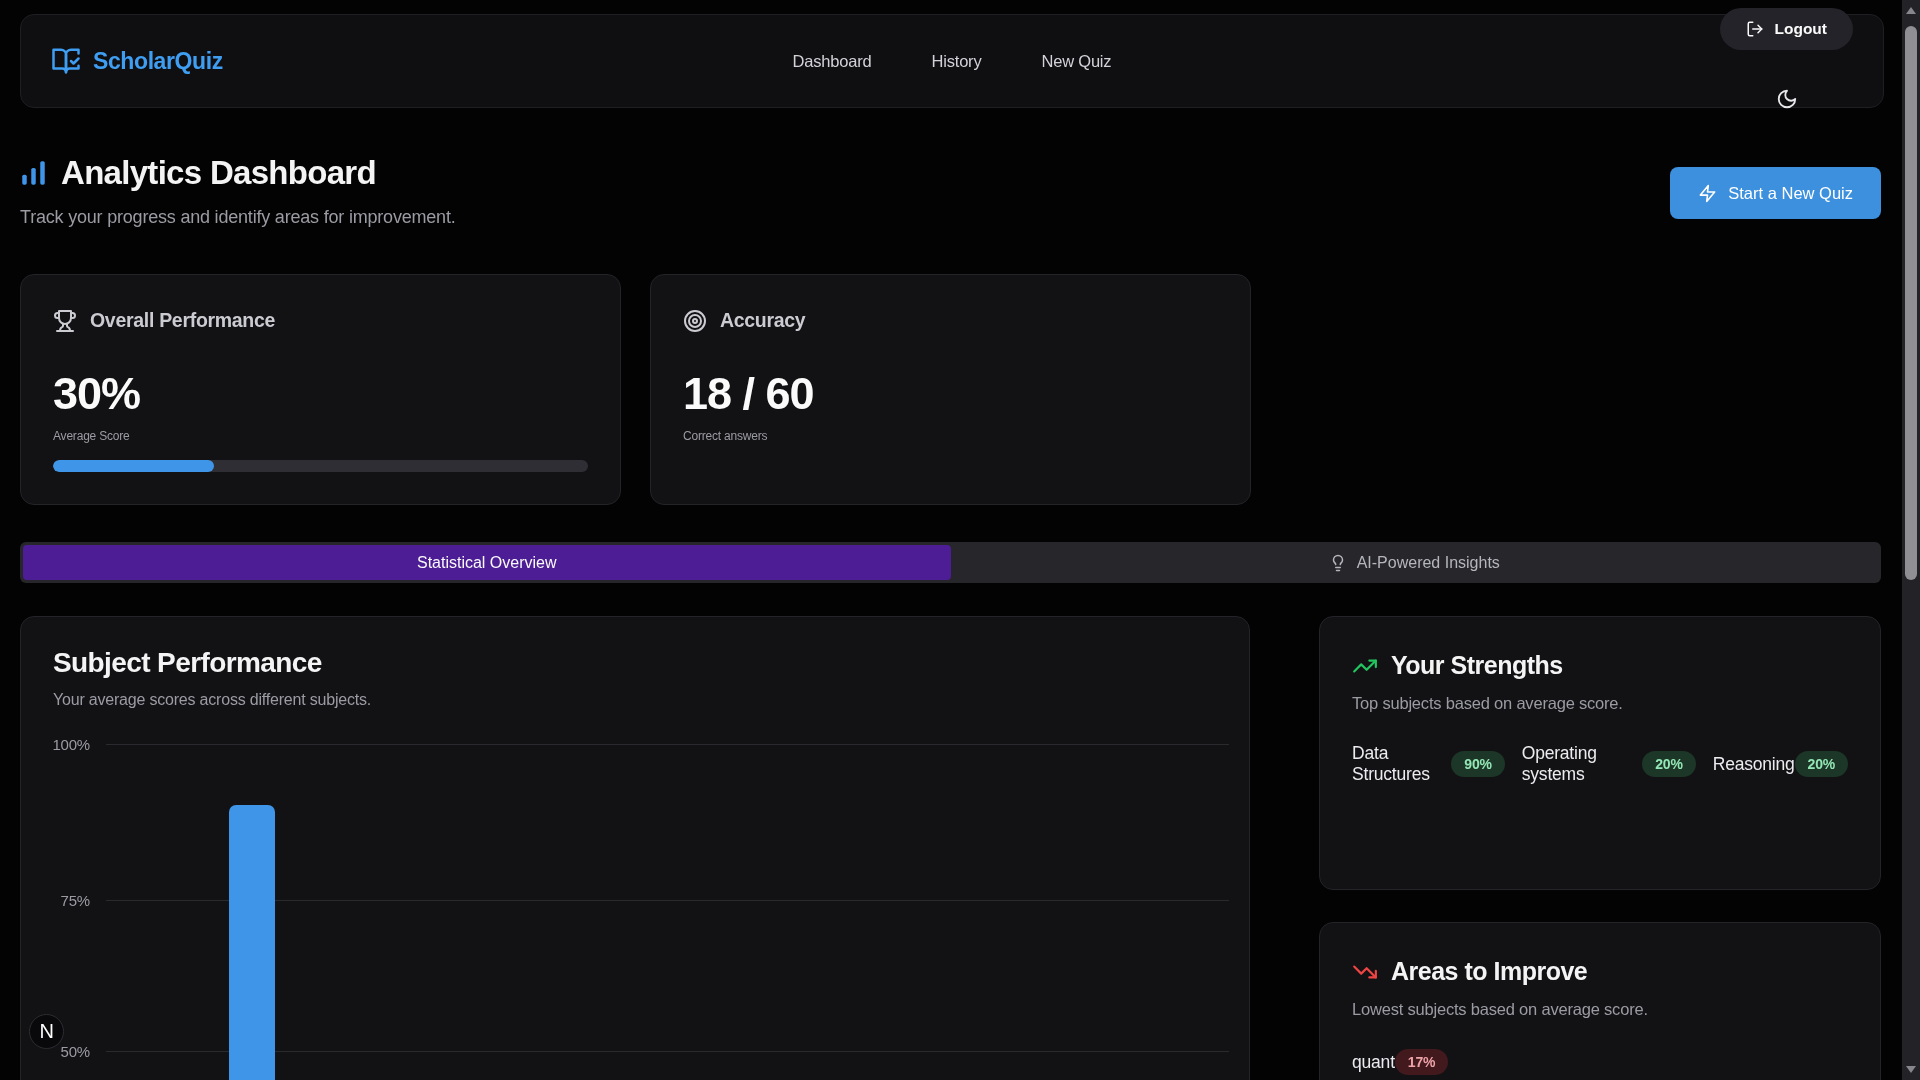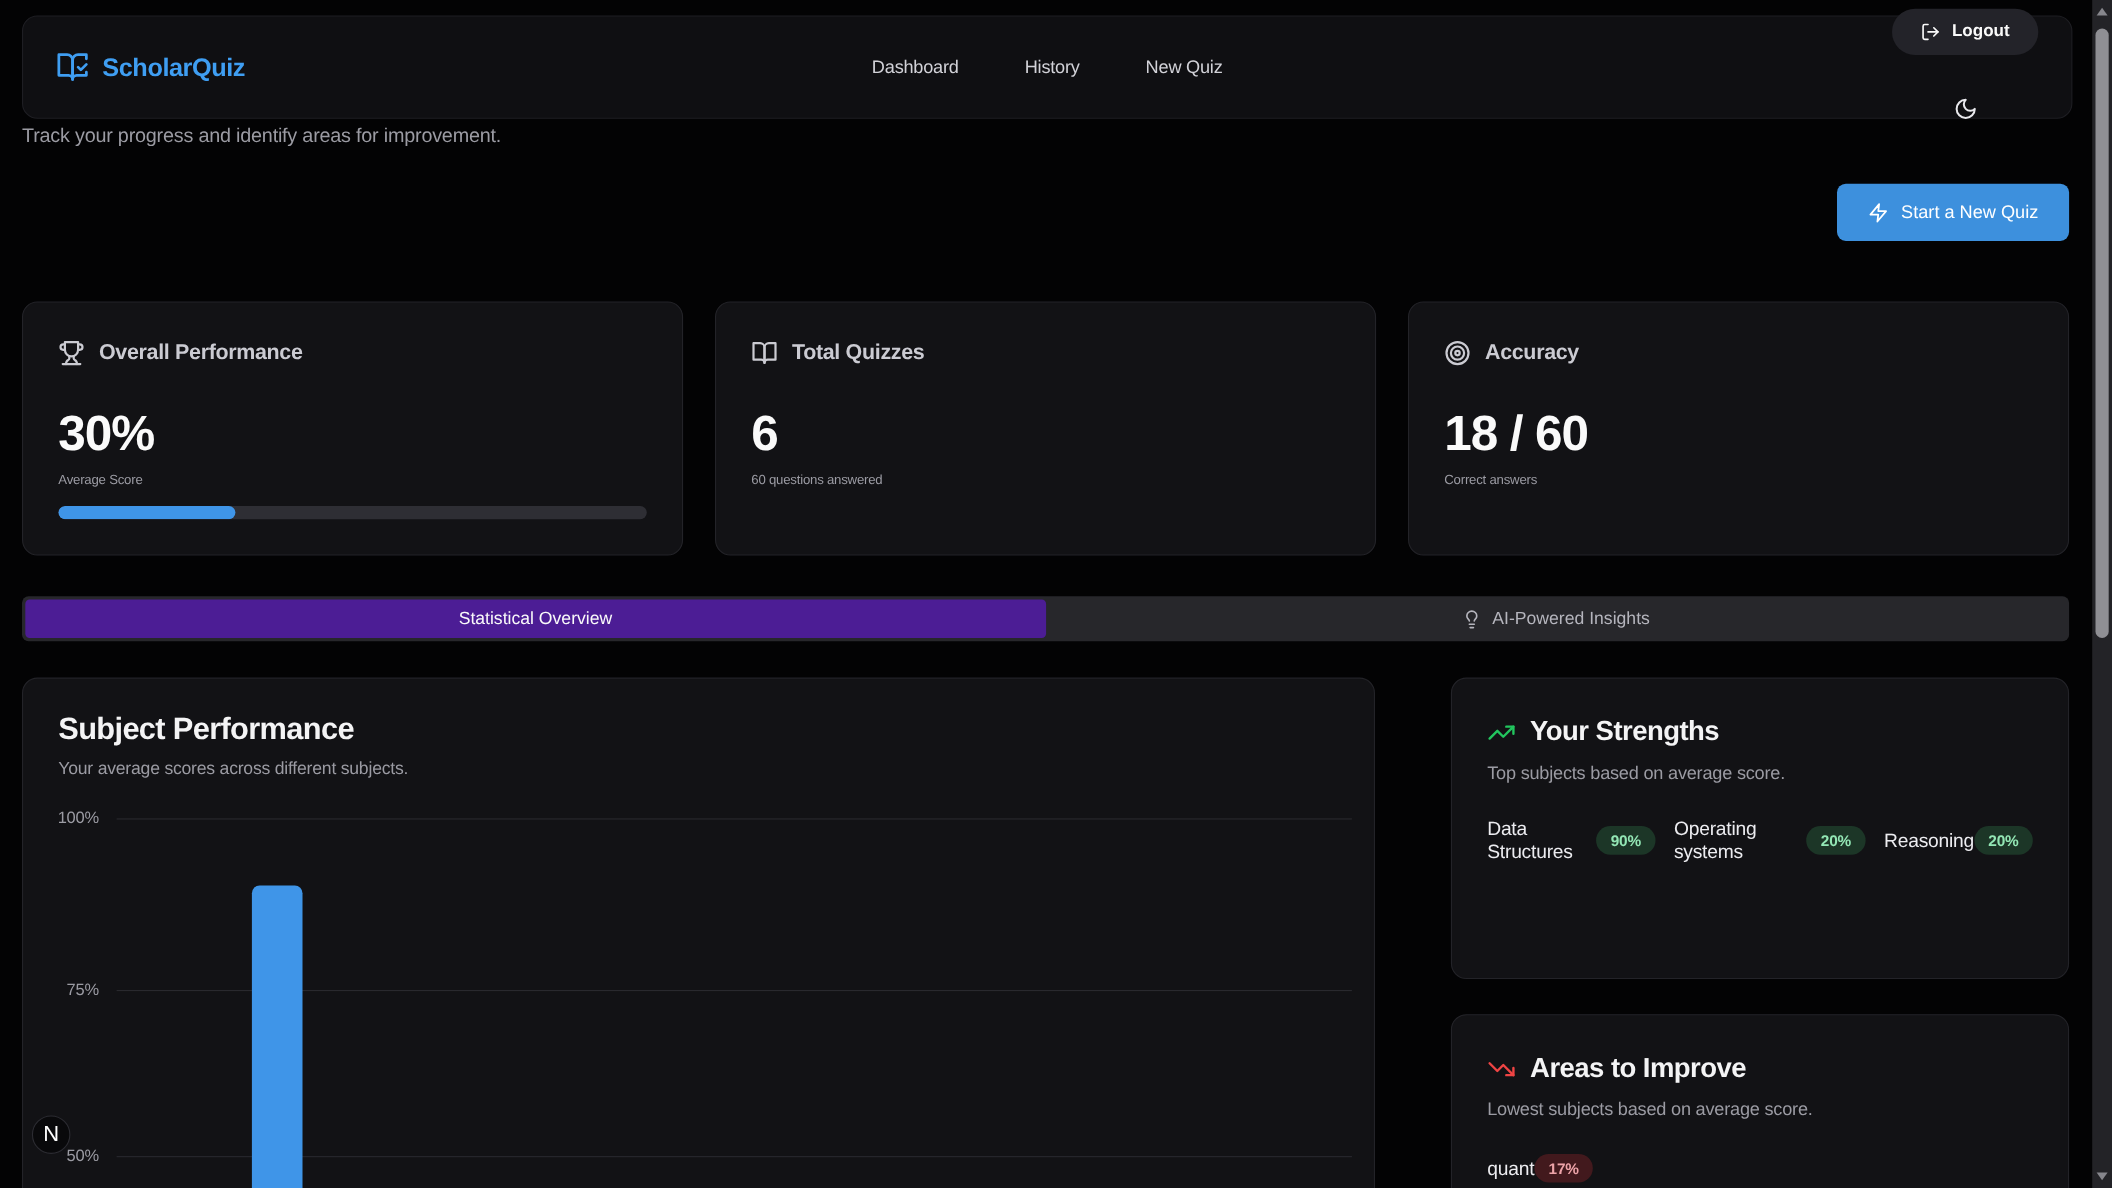--- a/index.html
+++ b/index.html
@@ -150,20 +150,30 @@
       <span>
         <svg width="22" height="22" viewBox="0 0 24 24" fill="none" stroke="#e8e8ec" stroke-width="2" stroke-linecap="round" stroke-linejoin="round">
           <path d="M12 3a6 6 0 0 0 9 9 9 9 0 1 1-9-9Z"></path>
         </svg>
       </span>
     </button>
   </div>
 </header>
 
 <section class="page-head">
+  <div class="title-row">
+    <span>
+      <svg width="27" height="27" viewBox="0 0 24 24" fill="#3f95e8">
+        <rect x="2" y="13" width="4" height="9" rx="1.5"></rect>
+        <rect x="10" y="7" width="4" height="15" rx="1.5"></rect>
+        <rect x="18" y="1" width="4" height="21" rx="1.5"></rect>
+      </svg>
+    </span>
+    <h1 class="page-title">Analytics Dashboard</h1>
+  </div>
   <p class="page-sub">Track your progress and identify areas for improvement.</p>
   <button class="cta">
     <span>
       <svg width="19" height="19" viewBox="0 0 24 24" fill="none" stroke="#fff" stroke-width="2" stroke-linecap="round" stroke-linejoin="round">
         <path d="M13 2 3 14h9l-1 8 10-12h-9l1-8Z"></path>
       </svg>
     </span>
     <span>Start a New Quiz</span>
   </button>
 </section>
@@ -184,33 +194,20 @@
       </span>
       <span class="stat-title">Overall Performance</span>
     </div>
     <div class="stat-value">30%</div>
     <div class="stat-caption">Average Score</div>
     <div class="progress">
       <div class="progress-fill" style="width: 30%;"></div>
     </div>
   </div>
 
-  <div class="card stat-card">
-    <div class="stat-head">
-      <span>
-        <svg width="24" height="24" viewBox="0 0 24 24" fill="none" stroke="#cbcbd2" stroke-width="2" stroke-linecap="round" stroke-linejoin="round">
-          <path d="M2 3h6a4 4 0 0 1 4 4v14a3 3 0 0 0-3-3H2z"></path>
-          <path d="M22 3h-6a4 4 0 0 0-4 4v14a3 3 0 0 1 3-3h7z"></path>
-        </svg>
-      </span>
-      <span class="stat-title">Total Quizzes</span>
-    </div>
-    <div class="stat-value">6</div>
-    <div class="stat-caption">60 questions answered</div>
-  </div>
 
   <div class="card stat-card">
     <div class="stat-head">
       <span>
         <svg width="24" height="24" viewBox="0 0 24 24" fill="none" stroke="#cbcbd2" stroke-width="2">
           <circle cx="12" cy="12" r="10"></circle>
             <circle cx="12" cy="12" r="6"></circle>
             <circle cx="12" cy="12" r="2"></circle>
         </svg>
       </span>

